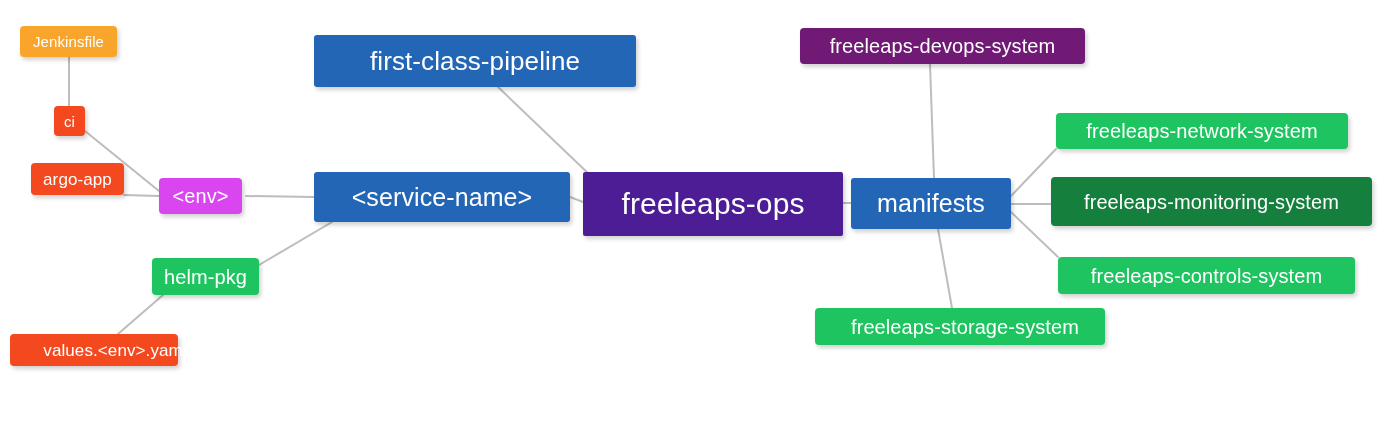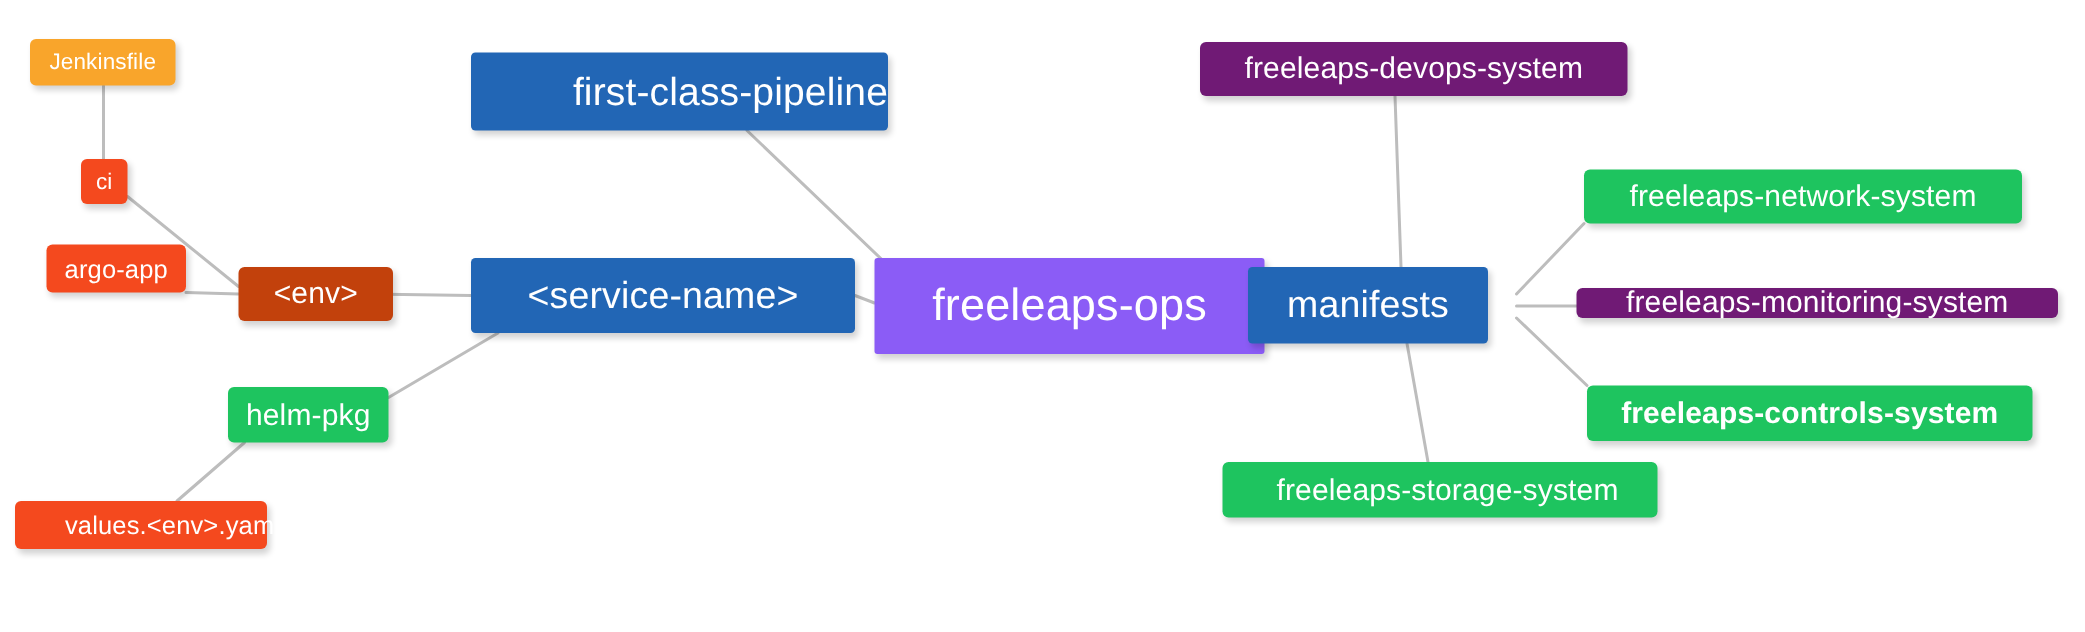--- a/index.html
+++ b/index.html
@@ -63,33 +63,33 @@
       <path d="M 159 196 L 124 195" stroke="#bdbdbd" stroke-width="2" fill="none" stroke-linecap="round"></path>
       <path d="M 69 106 L 69 57" stroke="#bdbdbd" stroke-width="2" fill="none" stroke-linecap="round"></path>
       <path d="M 163 295 L 118 334" stroke="#bdbdbd" stroke-width="2" fill="none" stroke-linecap="round"></path>
       <path d="M 934 178 L 930 64" stroke="#bdbdbd" stroke-width="2" fill="none" stroke-linecap="round"></path>
       <path d="M 1011 196 L 1056 149" stroke="#bdbdbd" stroke-width="2" fill="none" stroke-linecap="round"></path>
       <path d="M 1011 204 L 1051 204" stroke="#bdbdbd" stroke-width="2" fill="none" stroke-linecap="round"></path>
       <path d="M 1011 212 L 1058 257" stroke="#bdbdbd" stroke-width="2" fill="none" stroke-linecap="round"></path>
       <path d="M 938 229 L 952 308" stroke="#bdbdbd" stroke-width="2" fill="none" stroke-linecap="round"></path>
     </svg>
   <div id="node-layer">
-      <div class="node root" style="left: 583px; top: 172px; width: 260px; height: 64px; background: #8b5cf6; font-size: 30px;">
+      <div class="node root" style="left: 583px; top: 172px; width: 260px; height: 64px; background: #4c1d95; font-size: 30px;">
         <span>freeleaps-ops</span>
       </div>
       <div class="node branch" style="left: 314px; top: 172px; width: 256px; height: 50px; background: rgb(34, 102, 181); font-size: 25px;">
         <span>&lt;service-name&gt;</span>
       </div>
-      <div class="node branch" style="left: 314px; top: 35px; width: 278px; height: 52px; background: rgb(34, 102, 181); font-size: 26px; justify-content: flex-end;">
+      <div class="node branch" style="left: 314px; top: 35px; width: 322px; height: 52px; background: rgb(34, 102, 181); font-size: 26px;">
         <span>first-class-pipeline</span>
       </div>
-      <div class="node branch" style="left: 832px; top: 178px; width: 160px; height: 51px; background: rgb(34, 102, 181); font-size: 25px;">
+      <div class="node branch" style="left: 851px; top: 178px; width: 160px; height: 51px; background: rgb(34, 102, 181); font-size: 25px;">
         <span>manifests</span>
       </div>
-      <div class="node leaf" style="left: 159px; top: 178px; width: 103px; height: 36px; background: #c2410c; font-size: 20px;">
+      <div class="node leaf" style="left: 159px; top: 178px; width: 83px; height: 36px; background: #d946ef; font-size: 20px;">
         <span>&lt;env&gt;</span>
       </div>
       <div class="node leaf" style="left: 152px; top: 258px; width: 107px; height: 37px; background: rgb(30, 196, 95); font-size: 20px;">
         <span>helm-pkg</span>
       </div>
       <div class="node leaf" style="left: 54px; top: 106px; width: 31px; height: 30px; background: rgb(244, 73, 30); font-size: 15px;">
         <span>ci</span>
       </div>
       <div class="node leaf" style="left: 20px; top: 26px; width: 97px; height: 31px; background: rgb(249, 165, 43); font-size: 15px;">
         <span>Jenkinsfile</span>
@@ -99,23 +99,23 @@
       </div>
       <div class="node leaf" style="left: 10px; top: 334px; width: 168px; height: 32px; background: rgb(244, 73, 30); font-size: 17px; padding-left: 42px;">
         <span>values.&lt;env&gt;.yaml</span>
       </div>
       <div class="node leaf" style="left: 800px; top: 28px; width: 285px; height: 36px; background: #701a75; font-size: 20px;">
         <span>freeleaps-devops-system</span>
       </div>
       <div class="node leaf" style="left: 1056px; top: 113px; width: 292px; height: 36px; background: rgb(30, 196, 95); font-size: 20px;">
         <span>freeleaps-network-system</span>
       </div>
-      <div class="node leaf" style="left: 1051px; top: 192px; width: 321px; height: 20px; background: #701a75; font-size: 20px;">
+      <div class="node leaf" style="left: 1051px; top: 177px; width: 321px; height: 49px; background: #15803d; font-size: 20px;">
         <span>freeleaps-monitoring-system</span>
       </div>
-      <div class="node leaf" style="left: 1058px; top: 257px; width: 297px; height: 37px; background: rgb(30, 196, 95); font-size: 20px; font-weight: bold;">
+      <div class="node leaf" style="left: 1058px; top: 257px; width: 297px; height: 37px; background: rgb(30, 196, 95); font-size: 20px;">
         <span>freeleaps-controls-system</span>
       </div>
       <div class="node leaf" style="left: 815px; top: 308px; width: 290px; height: 37px; background: rgb(30, 196, 95); font-size: 20px; padding-left: 10px;">
         <span>freeleaps-storage-system</span>
       </div>
     </div>
 </div>
 
 </body></html>

